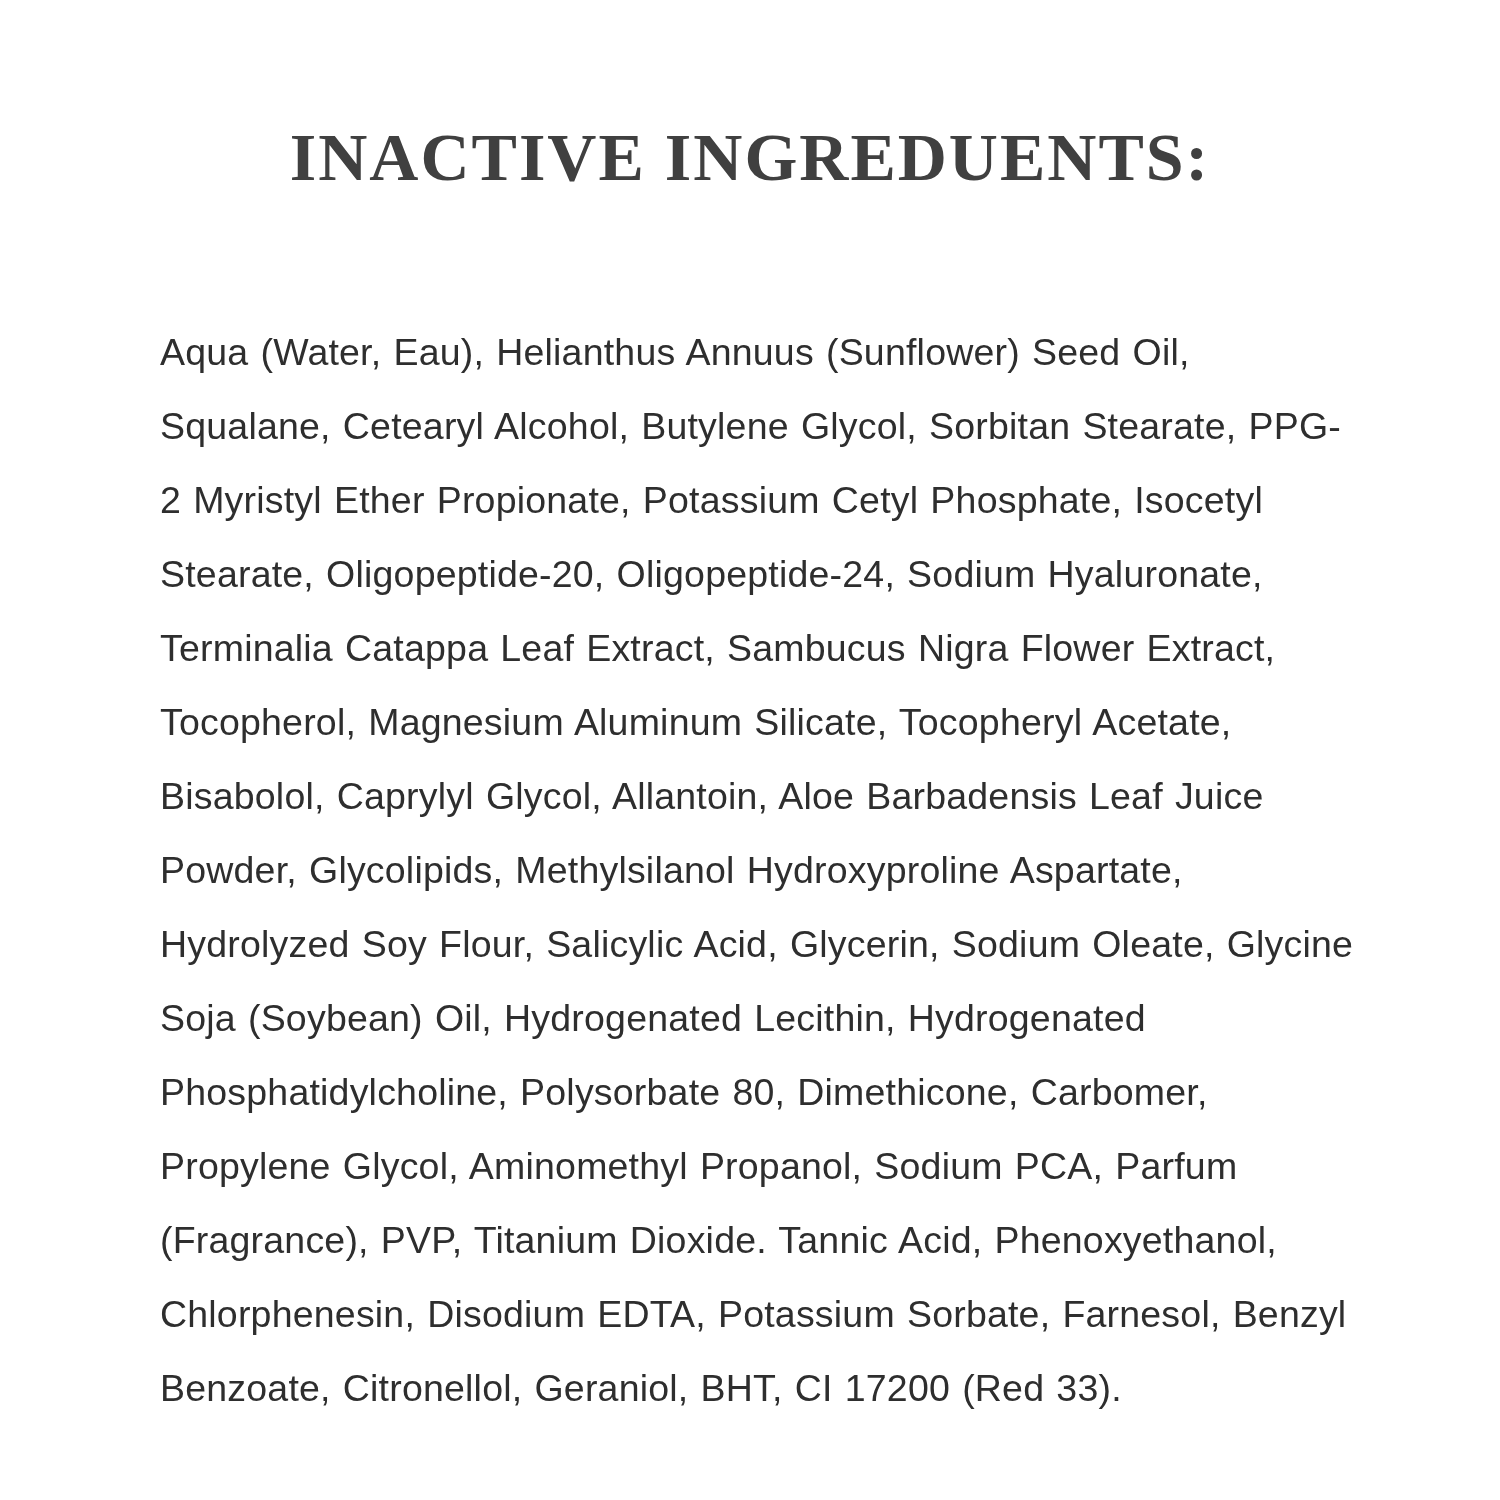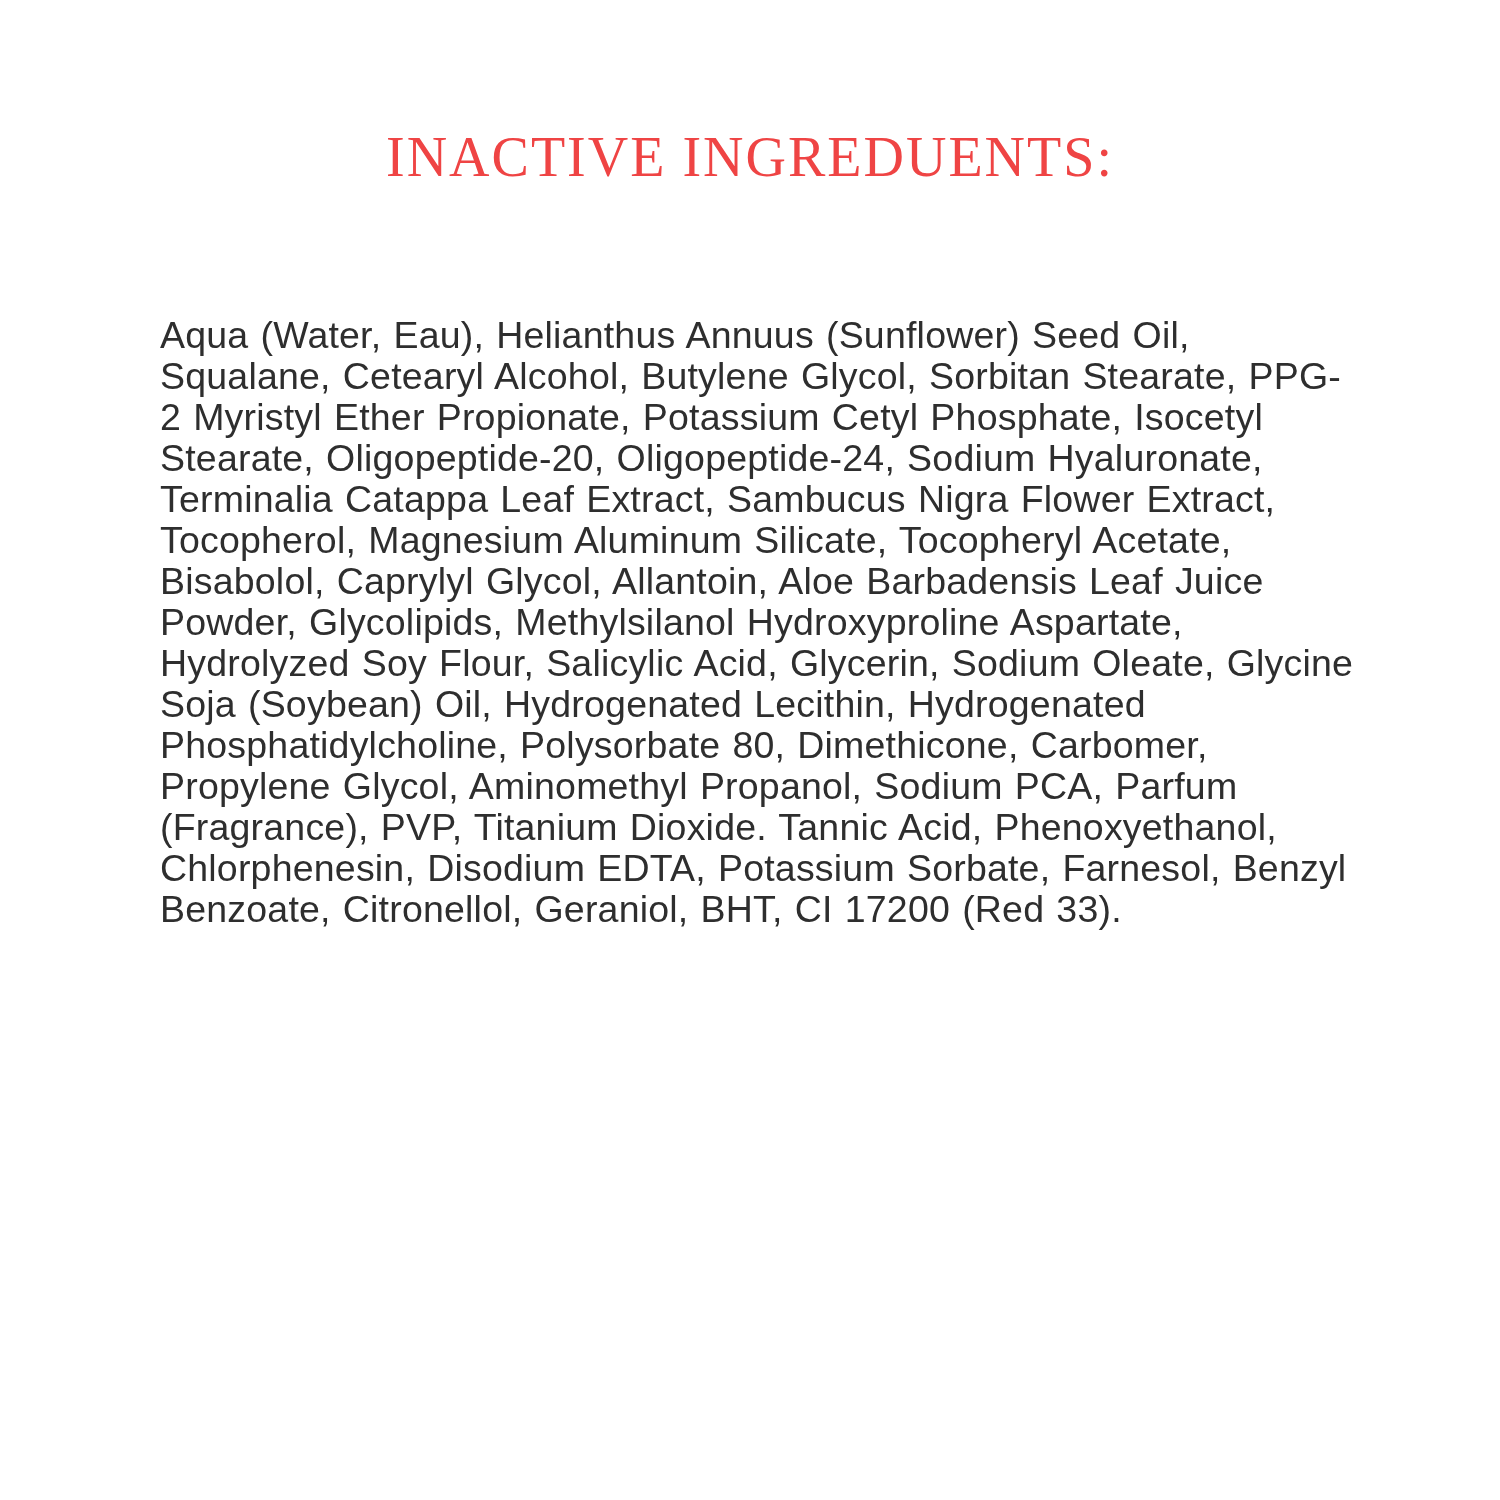--- a/index.html
+++ b/index.html
@@ -20,35 +20,35 @@
     background: #ffffff;
     box-sizing: border-box;
   }
   .heading {
     position: absolute;
     left: 0;
     top: 112px;
     width: 1500px;
     text-align: center;
     font-family: "Liberation Serif", serif;
-    font-size: 56px;
+    font-size: 68px;
     line-height: 90px;
     letter-spacing: 2px;
-    color: #ef4444;
-    font-weight: 400;
+    color: #404040;
+    font-weight: 700;
     white-space: nowrap;
   }
   .body-text {
     position: absolute;
     left: 160px;
     top: 315px;
     width: 1195px;
     font-family: "Liberation Sans", sans-serif;
     font-size: 37.5px;
-    line-height: 41px;
+    line-height: 74px;
     color: #2e2e2e;
     letter-spacing: 0.2px;
     text-align: left;
     word-spacing: 1.5px;
   }
 </style>
 </head>
 <body>
 
 <div class="page">

